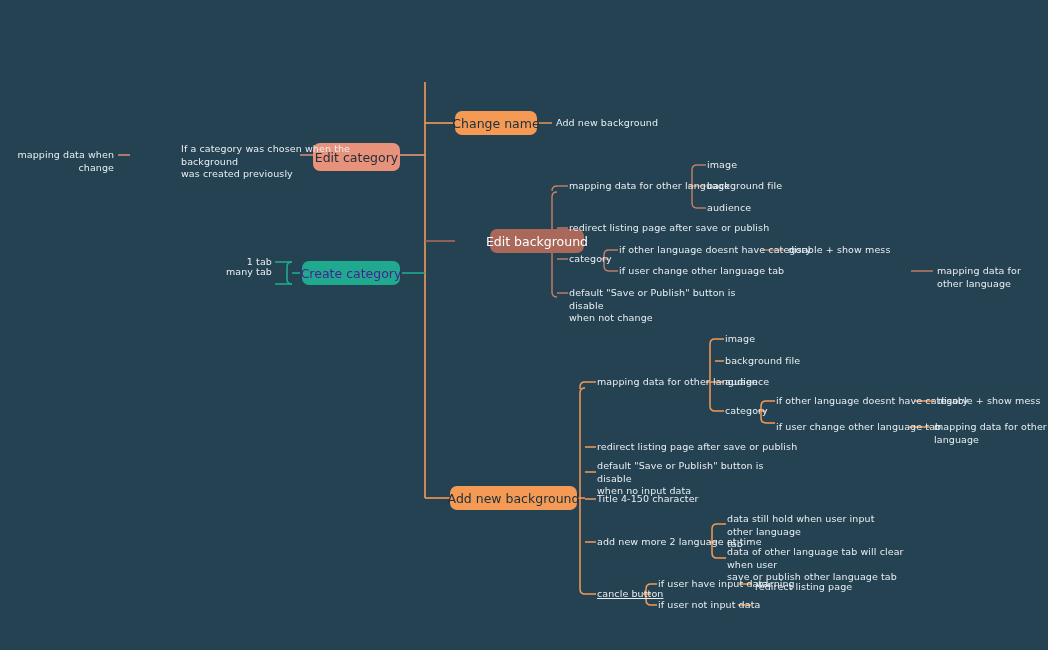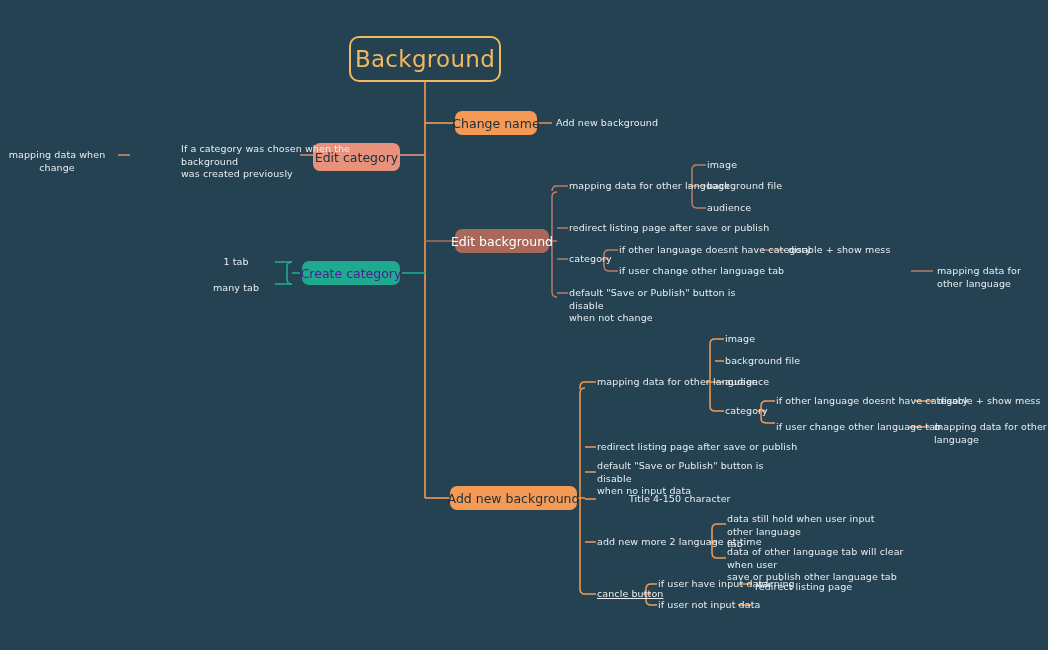--- a/index.html
+++ b/index.html
@@ -38,33 +38,33 @@
     letter-spacing: .3px;
     background: transparent;
   }
   .box {
     border-radius: 7px;
     font-size: 12.5px;
     padding: 12px 11px;
   }
   .box.orange  { background: #f49a55; color: #21303a; }
   .box.salmon  { background: #e8927c; color: #21303a; }
-  .box.brown   { background: #a9685a; color: #ffffff; }
+  .box.brown   { background: #a9685a; color: #ffffff; margin-left: 35px; }
   .box.teal    { background: #1faa8f; color: #4c1d95; }
 
   .leaf {
     position: absolute;
     color: #e9eef1;
     font-size: 9.5px;
     line-height: 12.5px;
     letter-spacing: .1px;
     white-space: pre-line;
   }
   .leaf.right { text-align: left; }
-  .leaf.left  { text-align: center; }
+  .leaf.left  { text-align: right; }
 </style>
 </head>
 <body>
 
 <div id="canvas">
 
   <svg class="links" viewBox="0 0 1048 650">
     <g fill="none" stroke="#f49a55" stroke-width="1.6">
 
       <path d="M425 82 L425 498"></path>
@@ -150,41 +150,38 @@
 
       <path d="M643 594 L651 594"></path>
       <path d="M651 584 q-5 0 -5 5 L646 600 q0 5 5 5"></path>
       <path d="M651 584 L657 584"></path>
       <path d="M651 605 L657 605"></path>
       <path d="M739 584 L752 584"></path>
       <path d="M738 605 L751 605"></path>
     </g>
   </svg>
 
-  <div class="node root-node" style="left:349px; top:36px; width:152px; height:46px;">
-    <span>Background</span>
-  </div>
 
   <div class="node box orange" style="left:455px; top:111px; width:82px; height:24px;">
     <span>Change name</span>
   </div>
   <div class="leaf right" style="left:556px; top:117px;">Add new background</div>
 
   <div class="node box salmon" style="left:313px; top:143px; width:87px; height:28px;">
     <span>Edit category</span>
   </div>
   <div class="leaf right" style="left:133px; top:143px; width:176px;margin-left:48px;">If a category was chosen when the background
 was created previously</div>
   <div class="leaf left" style="left:0px; top:149px; width:114px;">mapping data when change</div>
 
   <div class="node box teal" style="left:302px; top:261px; width:98px; height:24px;">
     <span>Create category</span>
   </div>
   <div class="leaf left" style="left:200px; top:256px; width:72px;">1 tab</div>
-  <div class="leaf left" style="left:200px; top:282px; width:72px;">many tab</div>
+  <div class="leaf left" style="left:200px; top:266px; width:72px;">many tab</div>
 
   <div class="node box brown" style="left:455px; top:229px; width:94px; height:24px;">
     <span>Edit background</span>
   </div>
 
   <div class="leaf right" style="left:569px; top:180px;">mapping data for other language</div>
   <div class="leaf right" style="left:569px; top:222px;">redirect listing page after save or publish</div>
   <div class="leaf right" style="left:569px; top:253px;">category</div>
   <div class="leaf right" style="left:569px; top:287px; width:170px;">default "Save or Publish" button is disable
 when not change</div>
@@ -199,21 +196,21 @@
   <div class="leaf right" style="left:937px; top:265px;">mapping data for other language</div>
 
   <div class="node box orange" style="left:450px; top:486px; width:127px; height:24px;">
     <span>Add new background</span>
   </div>
 
   <div class="leaf right" style="left:597px; top:376px;">mapping data for other language</div>
   <div class="leaf right" style="left:597px; top:441px;">redirect listing page after save or publish</div>
   <div class="leaf right" style="left:597px; top:460px; width:175px;">default "Save or Publish" button is disable
 when no input data</div>
-  <div class="leaf right" style="left:629px; top:493px;">Title 4-150 character</div>
+  <div class="leaf right" style="left:597px; top:493px;">Title 4-150 character</div>
   <div class="leaf right" style="left:597px; top:536px;">add new more 2 language at time</div>
   <div class="leaf right" style="left:597px; top:588px;text-decoration:underline;">cancle button</div>
 
   <div class="leaf right" style="left:725px; top:333px;">image</div>
   <div class="leaf right" style="left:725px; top:355px;">background file</div>
   <div class="leaf right" style="left:725px; top:376px;">audience</div>
   <div class="leaf right" style="left:725px; top:405px;">category</div>
 
   <div class="leaf right" style="left:776px; top:395px;">if other language doesnt have category</div>
   <div class="leaf right" style="left:938px; top:395px;">disable + show mess</div>

